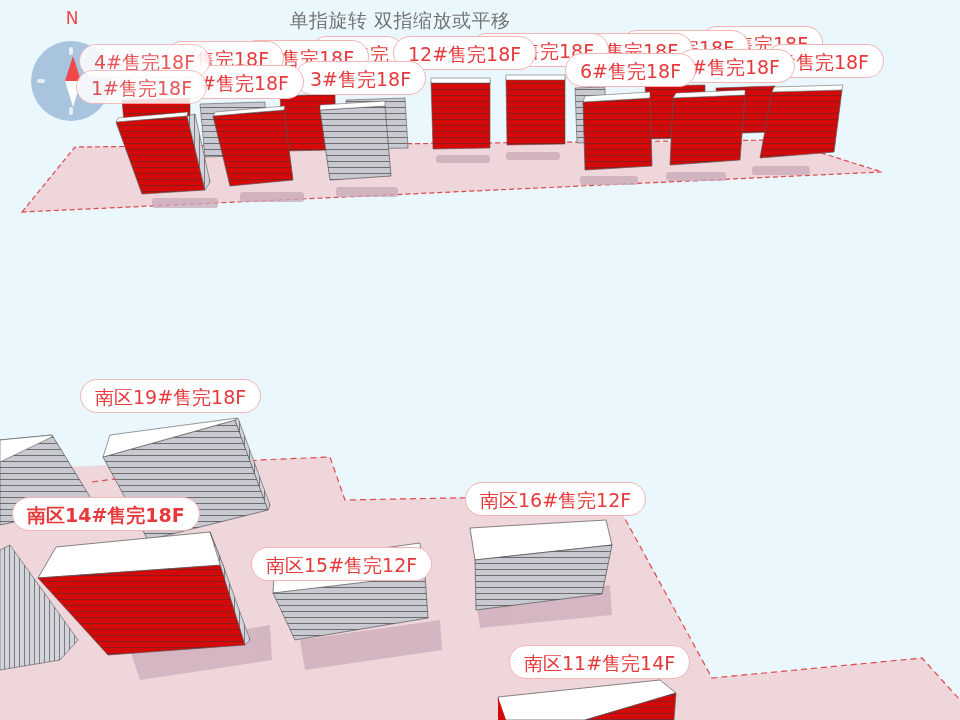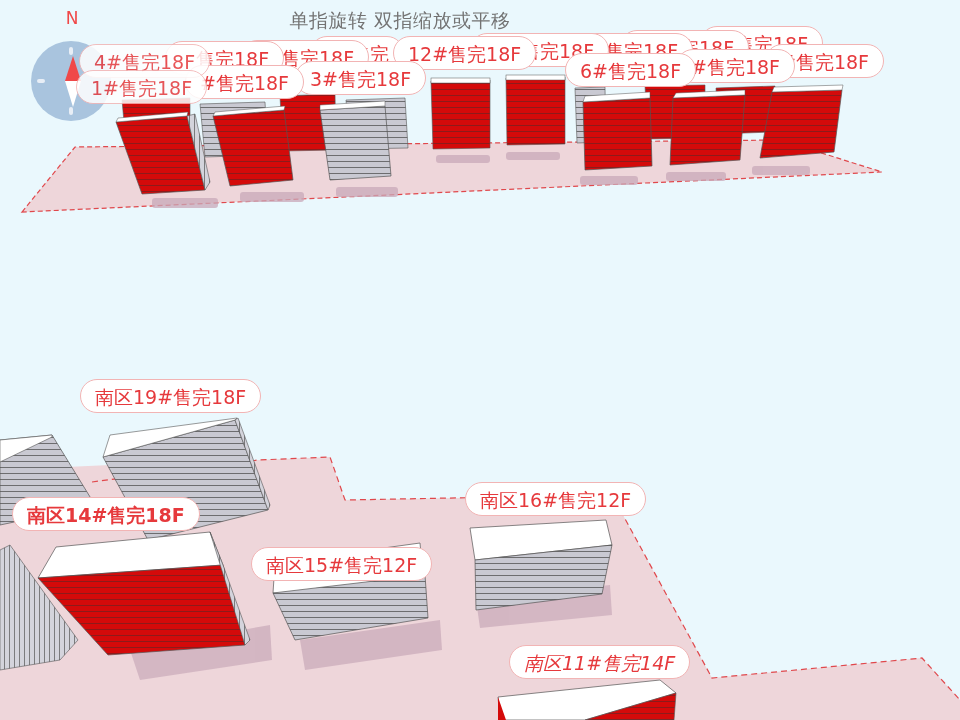--- a/index.html
+++ b/index.html
@@ -154,13 +154,13 @@
 <div class="label" style="left:565px;top:53px;">6#售完18F</div>
 <div class="label" style="left:295px;top:61px;">3#售完18F</div>
 <div class="label" style="left:185px;top:65px;">#售完18F</div>
 <div class="label" style="left:79px;top:44px;opacity:0.85;">4#售完18F</div>
 <div class="label" style="left:76px;top:70px;opacity:0.85;">1#售完18F</div>
 
 <div class="label" style="left:80px;top:379px;">南区19#售完18F</div>
 <div class="label" style="left:12px;top:497px;font-weight:bold;">南区14#售完18F</div>
 <div class="label" style="left:251px;top:515px;margin-top:32px;">南区15#售完12F</div>
 <div class="label" style="left:465px;top:482px;">南区16#售完12F</div>
-<div class="label" style="left:509px;top:645px;font-style:italic;">南区11#售完14F</div>
+<div class="label" style="left:509px;top:645px;">南区11#售完14F</div>
 
 </body></html>

